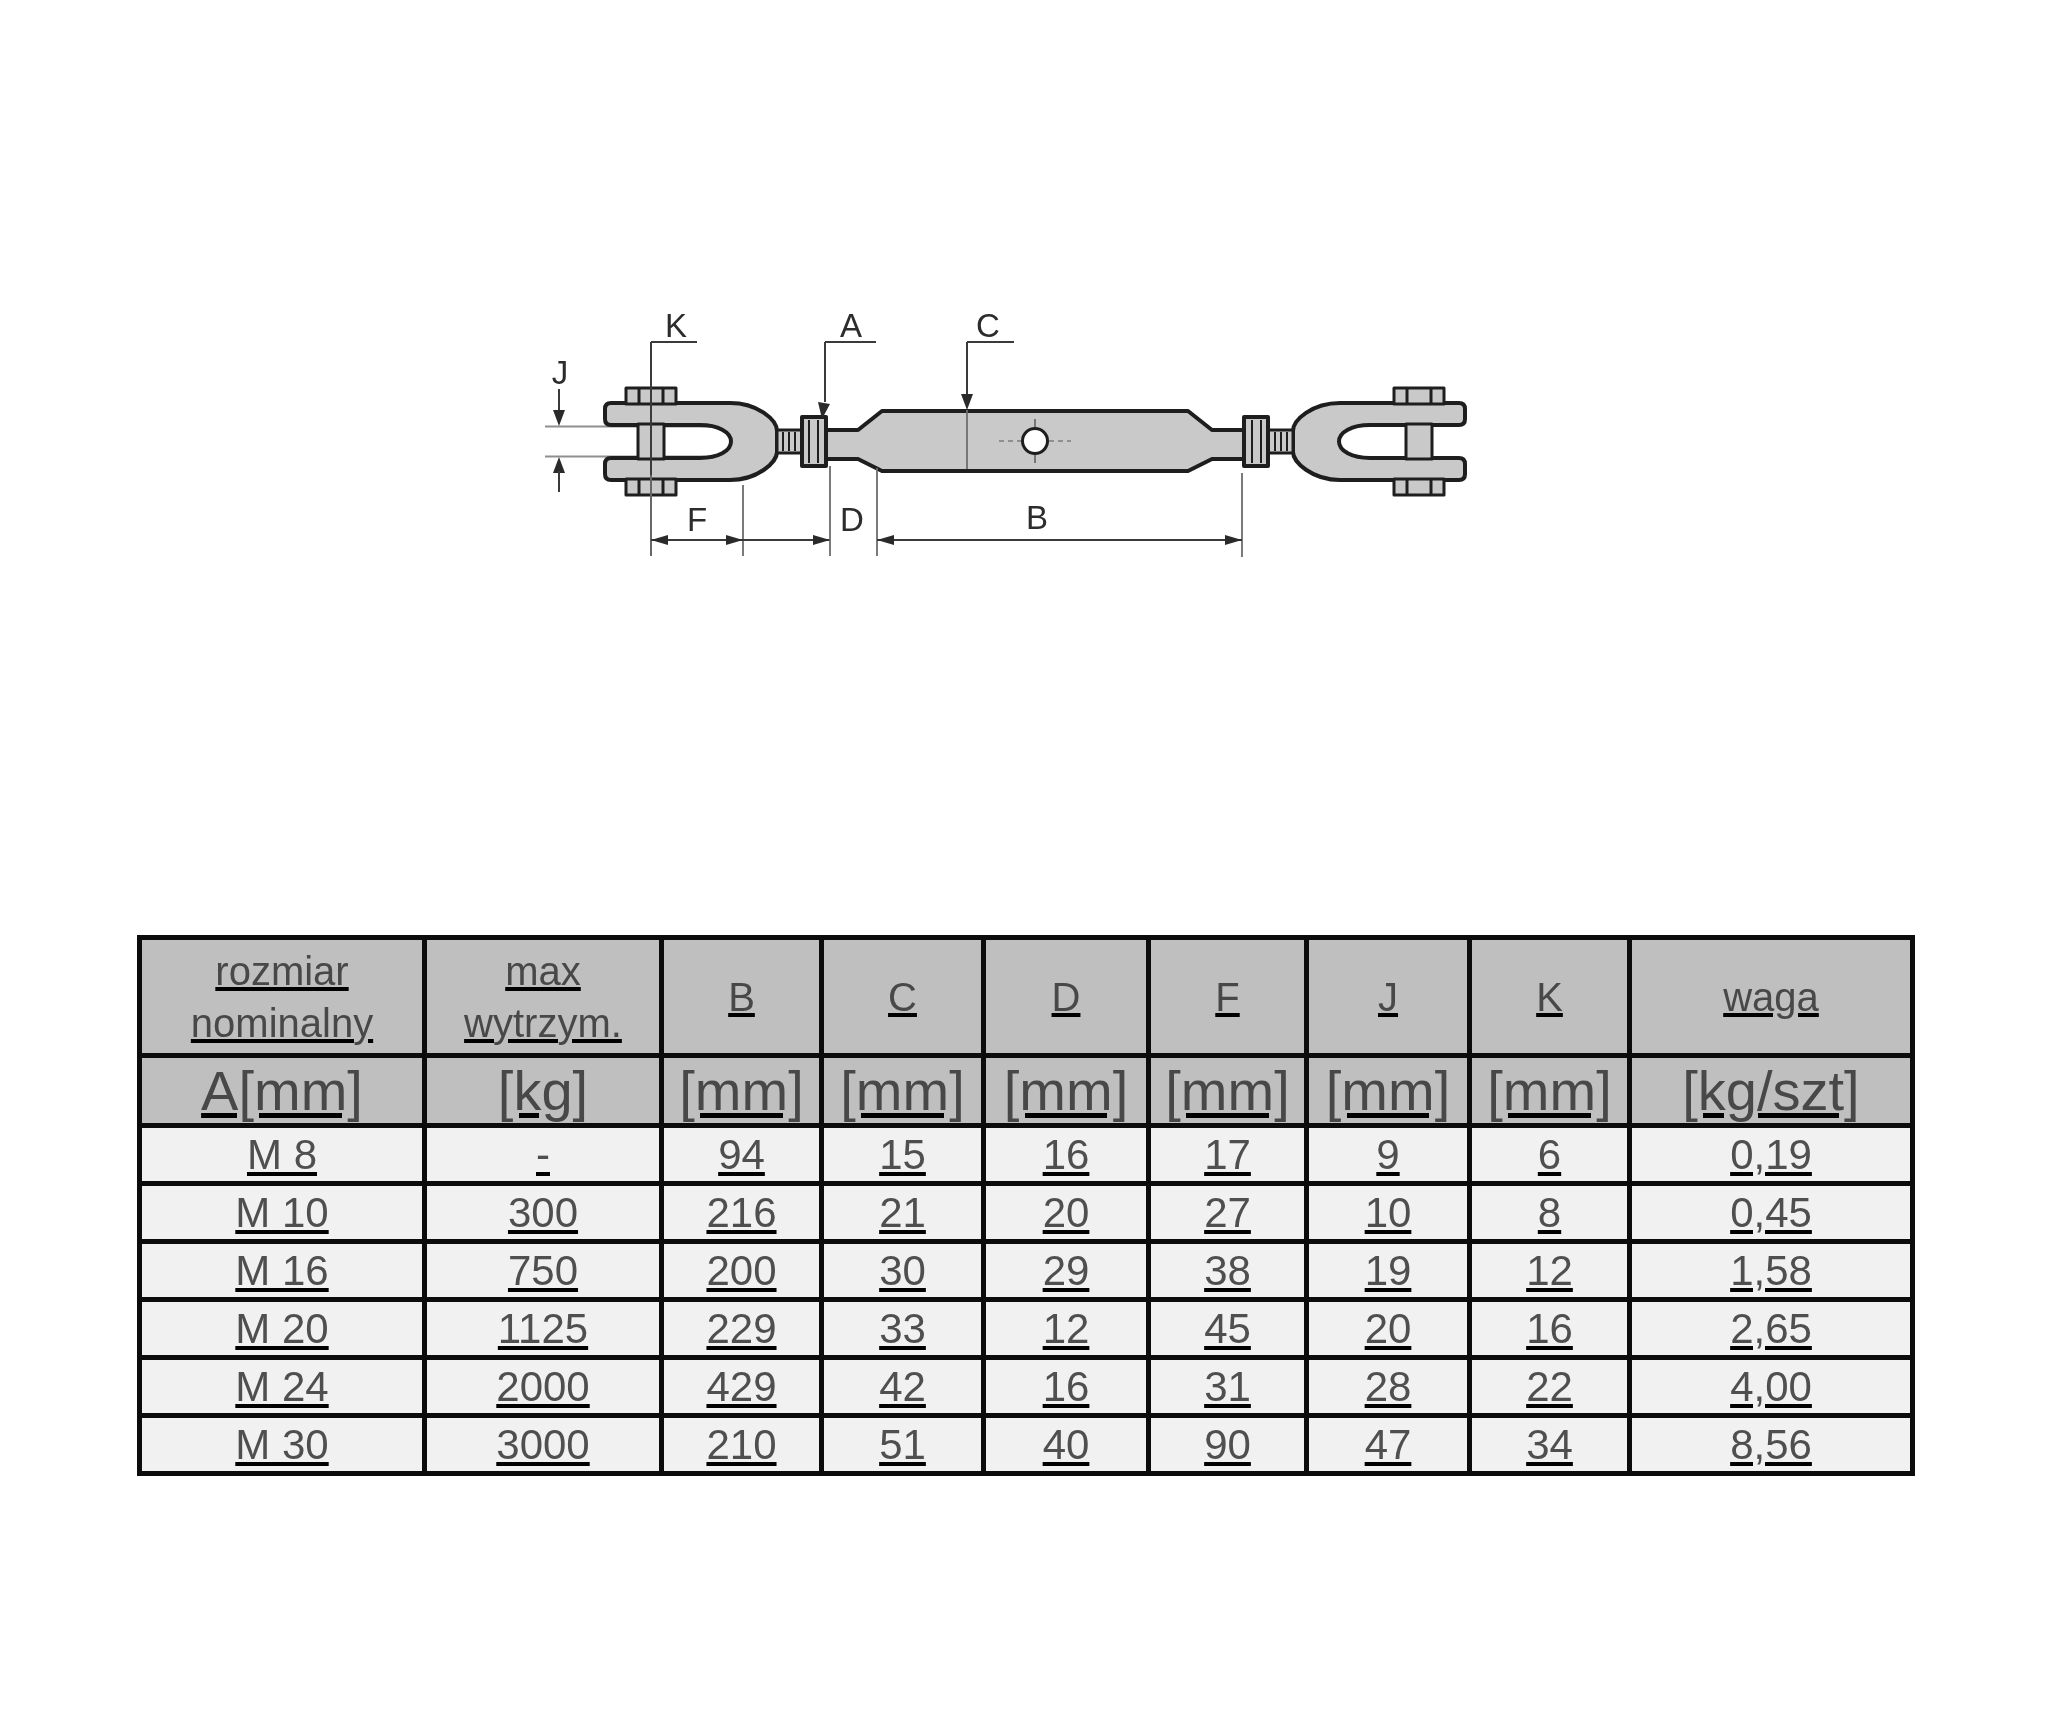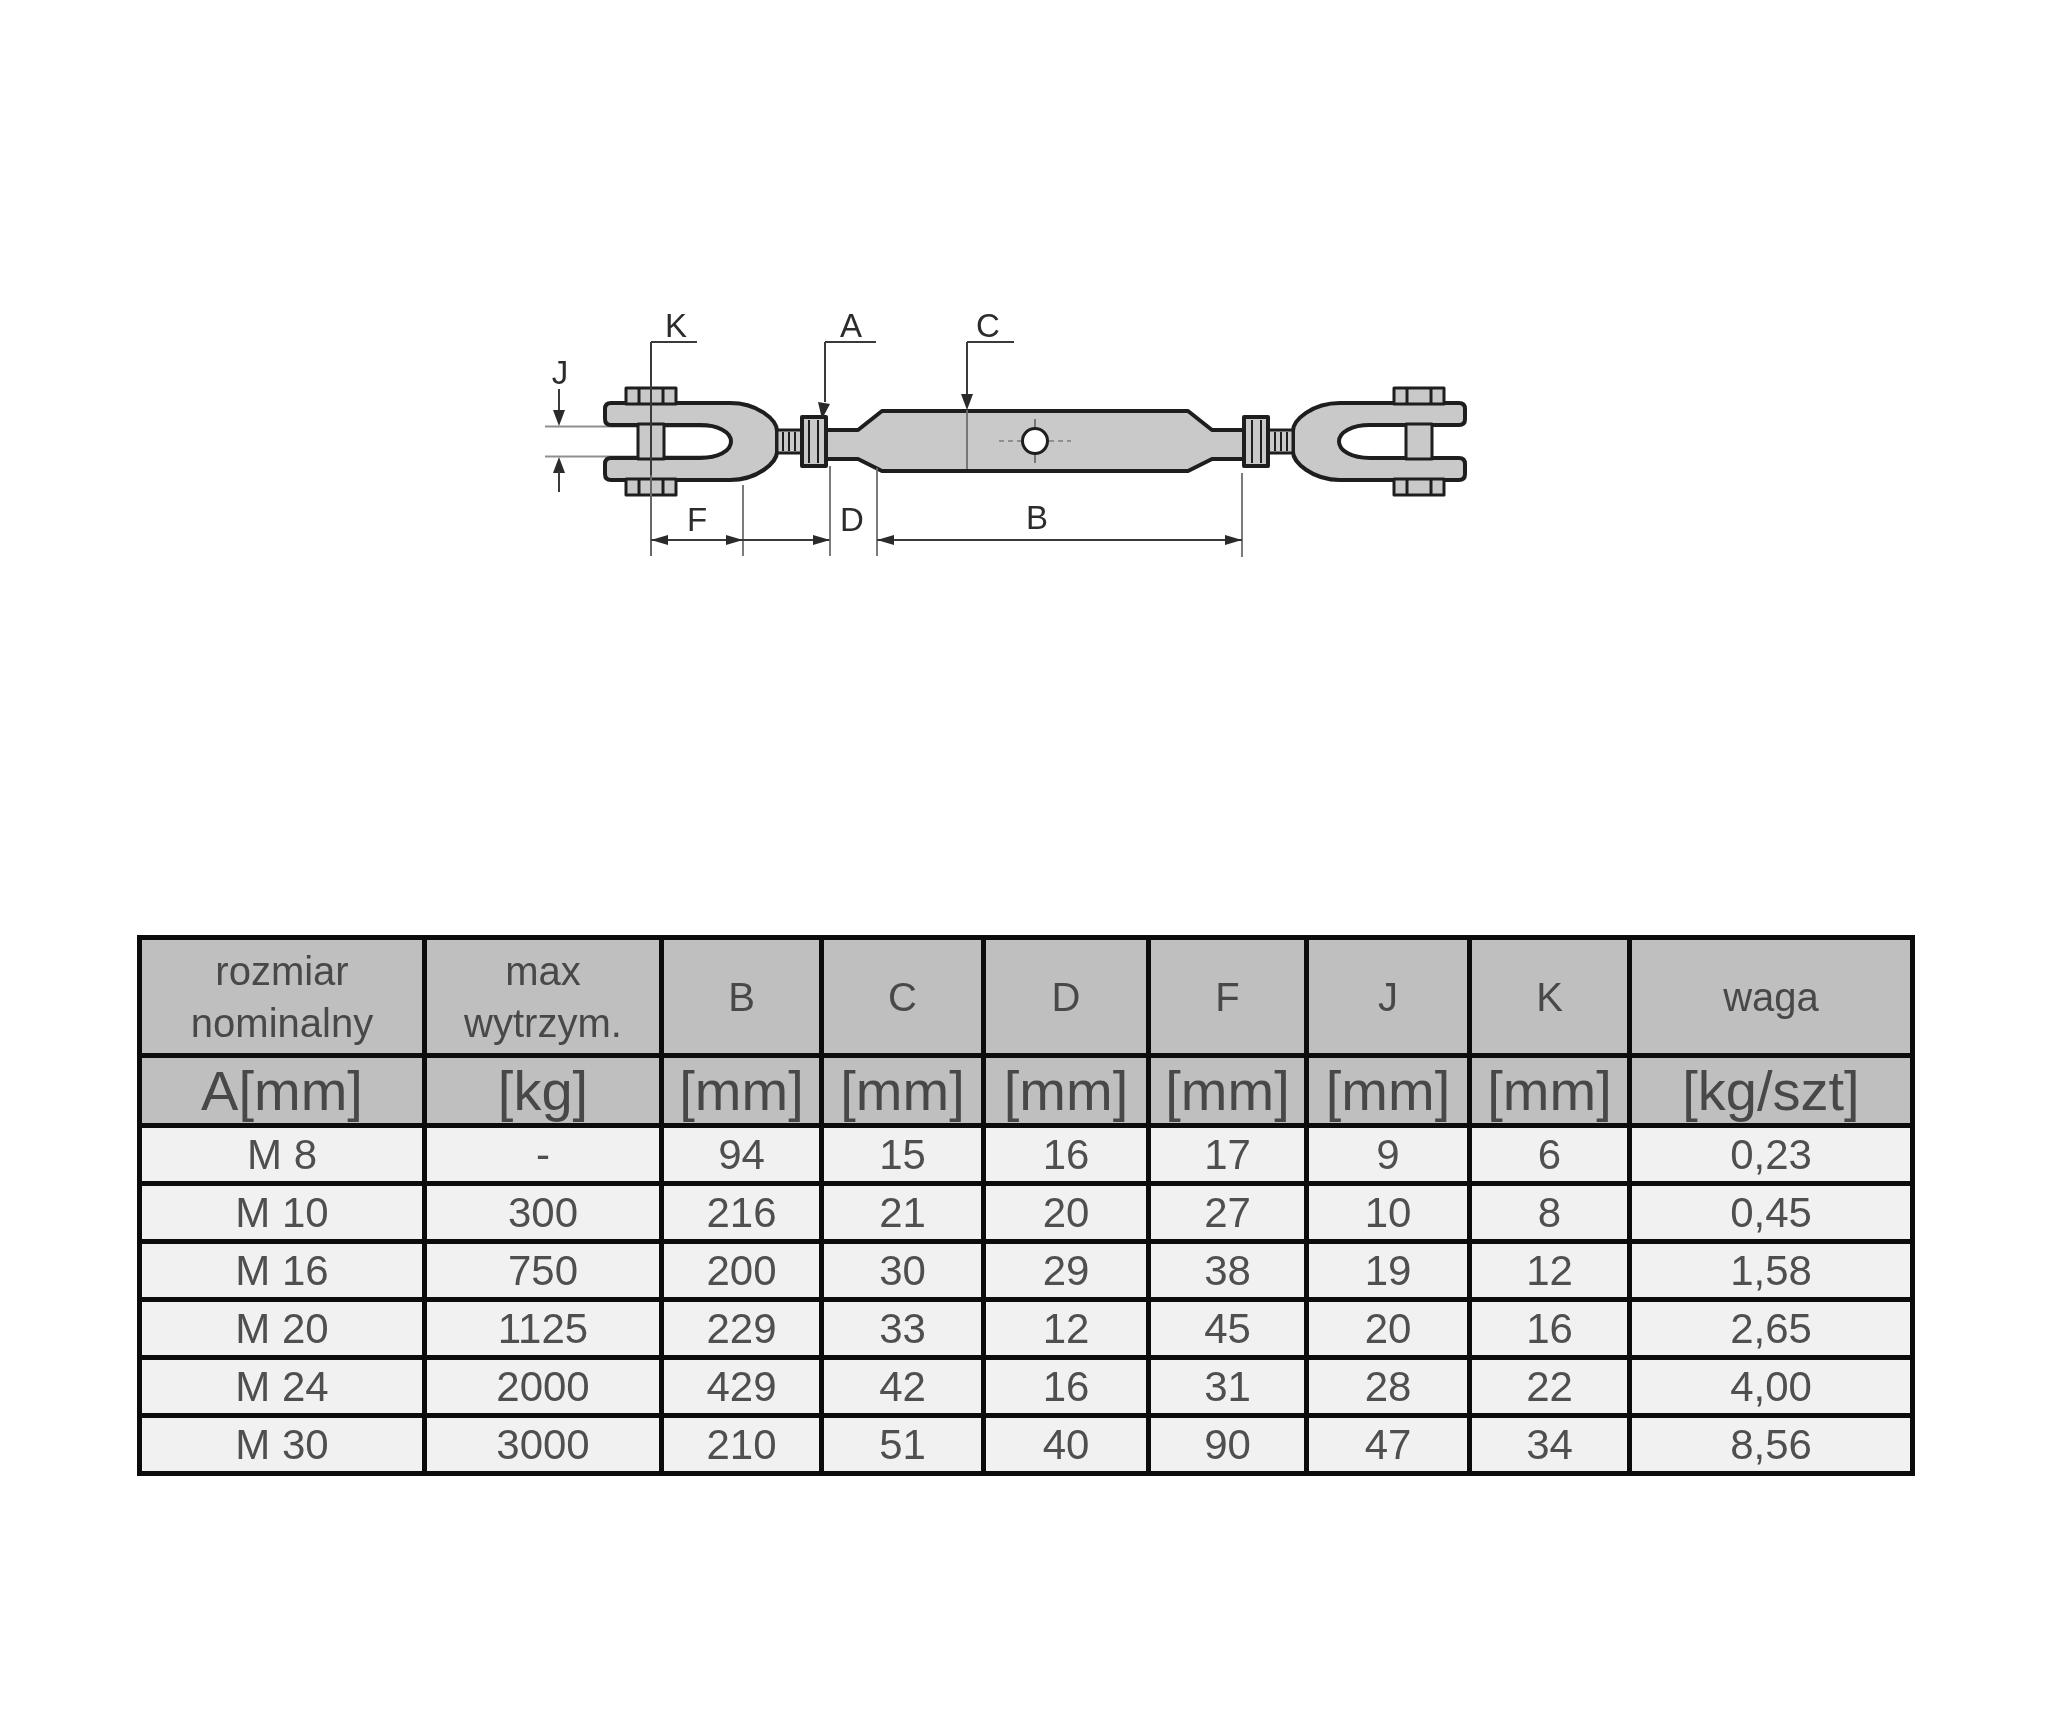--- a/index.html
+++ b/index.html
@@ -18,20 +18,21 @@
   .ext{stroke:#6d6d6d;stroke-width:1.8;fill:none;}
   .ref{stroke:#8f8f8f;stroke-width:1.8;fill:none;}
   .dash{stroke-dasharray:5 4;}
   .ah{fill:#2a2a2a;stroke:none;}
   .dimlabel{font:33px "Liberation Sans", sans-serif;fill:#2c2c2c;text-anchor:middle;}
   
   #spec-table{
     position:absolute;left:137px;top:935px;width:1773px;
     border-collapse:collapse;table-layout:fixed;
     border:4px solid #0c0c0c;
+    text-decoration:underline;
   }
   #spec-table td,#spec-table th{
     border:5px solid #0c0c0c;text-align:center;vertical-align:middle;
     padding:0;overflow:hidden;font-weight:normal;
   }
   tr.hrow1{height:118px;}
   tr.hrow1 th{
     background:#bfbfbf;color:#484848;font-size:40px;line-height:1.3;
     vertical-align:top;padding-top:8px;
   }
@@ -173,21 +174,21 @@
   <tbody>
     <tr class="drow">
       <td>M 8</td>
       <td>-</td>
       <td>94</td>
       <td>15</td>
       <td>16</td>
       <td>17</td>
       <td>9</td>
       <td>6</td>
-      <td>0,23</td>
+      <td>0,19</td>
     </tr>
     <tr class="drow">
       <td>M 10</td>
       <td>300</td>
       <td>216</td>
       <td>21</td>
       <td>20</td>
       <td>27</td>
       <td>10</td>
       <td>8</td>

